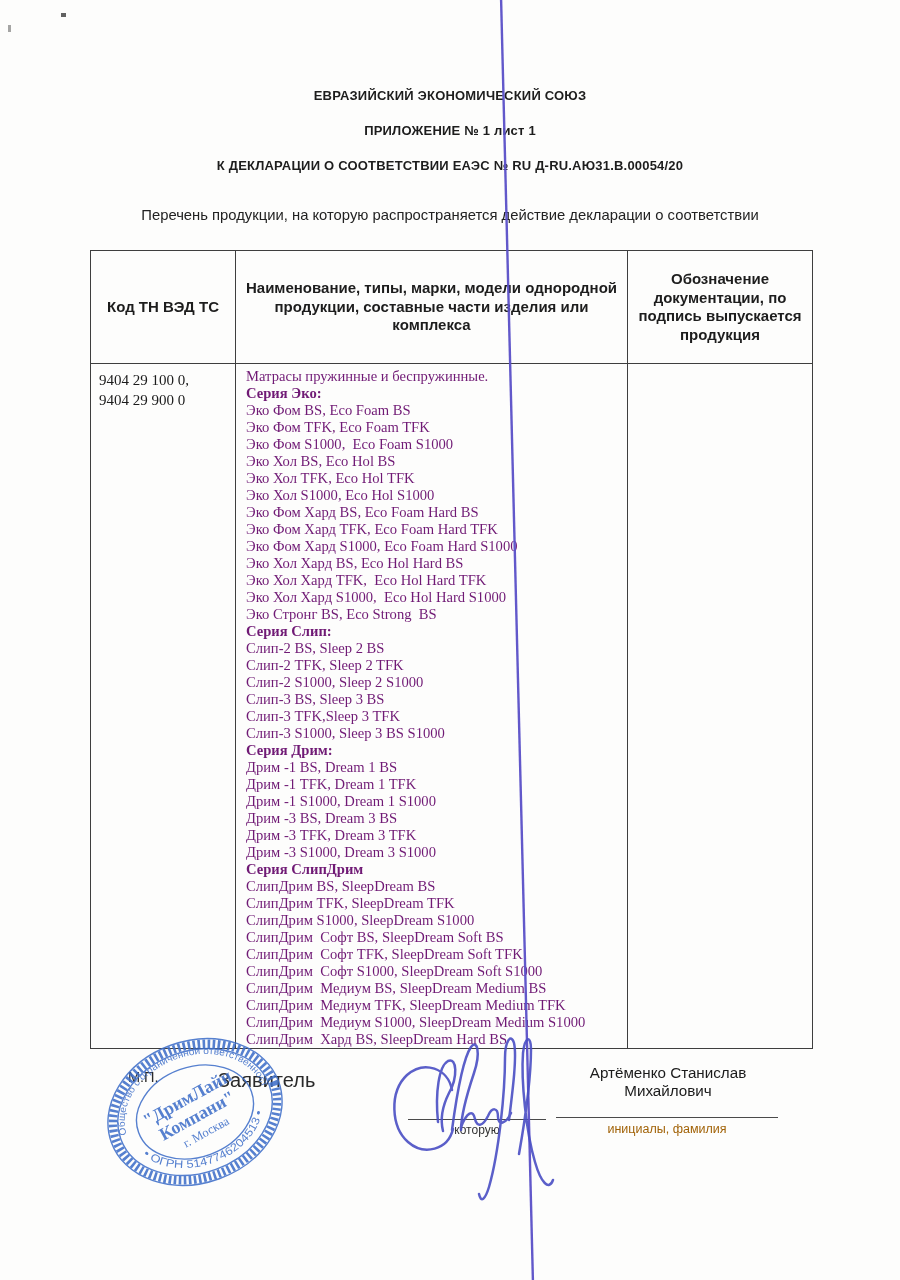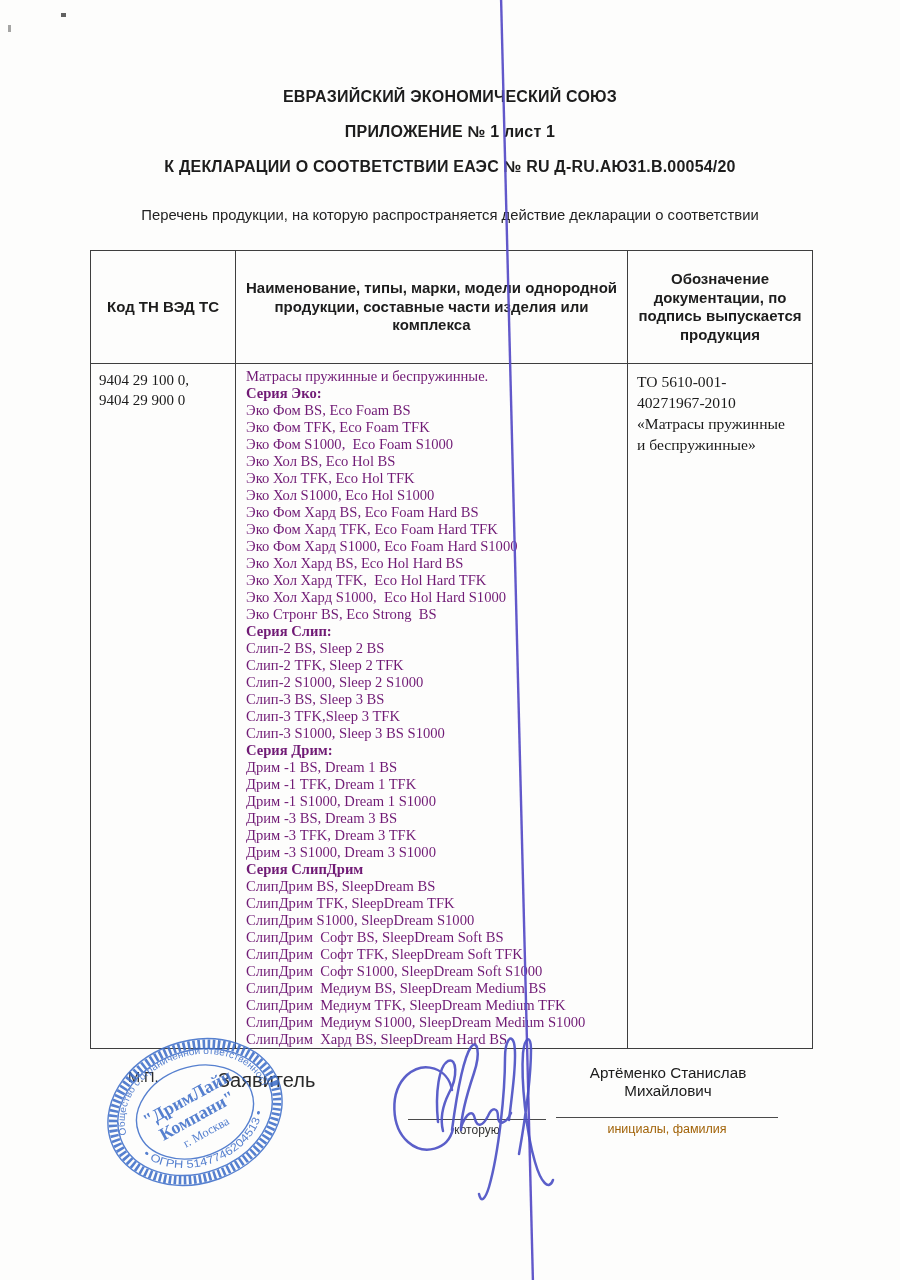--- a/index.html
+++ b/index.html
@@ -3,21 +3,21 @@
 <meta charset="utf-8">
 <style>
   html,body { margin:0; padding:0; background:#e8e8e8; }
   .page {
     position:relative; width:900px; height:1280px; margin:0 auto;
     background:#fdfdfc; overflow:hidden;
     font-family:"Liberation Sans", sans-serif; color:#222;
   }
   
   .title { position:absolute; left:0; width:900px; text-align:center;
-           font-weight:bold; font-size:16px; letter-spacing:0.2px; color:#1d1d1d; }
+           font-weight:bold; font-size:13px; letter-spacing:0.2px; color:#1d1d1d; }
   .t1 { top:88px; }
   .t2 { top:123px; }
   .t3 { top:158px; }
   .subtitle { position:absolute; top:207px; left:0; width:900px; text-align:center;
               font-size:14.8px; color:#222; }
   
   .doc-table { position:absolute; left:90px; top:250px; width:721px; border:1.4px solid #3e3e3e; }
   .thead { display:flex; height:112px; border-bottom:1.4px solid #3e3e3e; }
   .tbody { display:flex; min-height:683px; }
   .col1 { width:145px; border-right:1.4px solid #3e3e3e; box-sizing:border-box; }
@@ -67,26 +67,20 @@
       <div class="col1 hcell">Код ТН ВЭД ТС</div>
       <div class="col2 hcell">Наименование, типы, марки, модели однородной продукции, составные части изделия или комплекса</div>
       <div class="col3 hcell">Обозначение документации, по подпись выпускается продукция</div>
     </div>
     <div class="tbody">
       <div class="col1 codes">
           <div>9404 29 100 0,</div>
           <div>9404 29 900 0</div>
         </div>
       <div class="col2 products"><div>Матрасы пружинные и беспружинные.</div><div class="bold">Серия Эко:</div><div>Эко Фом BS, Eco Foam BS</div><div>Эко Фом TFK, Eco Foam TFK</div><div>Эко Фом S1000,  Eco Foam S1000</div><div>Эко Хол BS, Eco Hol BS</div><div>Эко Хол TFK, Eco Hol TFK</div><div>Эко Хол S1000, Eco Hol S1000</div><div>Эко Фом Хард BS, Eco Foam Hard BS</div><div>Эко Фом Хард TFK, Eco Foam Hard TFK</div><div>Эко Фом Хард S1000, Eco Foam Hard S1000</div><div>Эко Хол Хард BS, Eco Hol Hard BS</div><div>Эко Хол Хард TFK,  Eco Hol Hard TFK</div><div>Эко Хол Хард S1000,  Eco Hol Hard S1000</div><div>Эко Стронг BS, Eco Strong  BS</div><div class="bold">Серия Слип:</div><div>Слип-2 BS, Sleep 2 BS</div><div>Слип-2 TFK, Sleep 2 TFK</div><div>Слип-2 S1000, Sleep 2 S1000</div><div>Слип-3 BS, Sleep 3 BS</div><div>Слип-3 TFK,Sleep 3 TFK</div><div>Слип-3 S1000, Sleep 3 BS S1000</div><div class="bold">Серия Дрим:</div><div>Дрим -1 BS, Dream 1 BS</div><div>Дрим -1 TFK, Dream 1 TFK</div><div>Дрим -1 S1000, Dream 1 S1000</div><div>Дрим -3 BS, Dream 3 BS</div><div>Дрим -3 TFK, Dream 3 TFK</div><div>Дрим -3 S1000, Dream 3 S1000</div><div class="bold">Серия СлипДрим</div><div>СлипДрим BS, SleepDream BS</div><div>СлипДрим TFK, SleepDream TFK</div><div>СлипДрим S1000, SleepDream S1000</div><div>СлипДрим  Софт BS, SleepDream Soft BS</div><div>СлипДрим  Софт TFK, SleepDream Soft TFK</div><div>СлипДрим  Софт S1000, SleepDream Soft S1000</div><div>СлипДрим  Медиум BS, SleepDream Medium BS</div><div>СлипДрим  Медиум TFK, SleepDream Medium TFK</div><div>СлипДрим  Медиум S1000, SleepDream Medium S1000</div><div>СлипДрим  Хард BS, SleepDream Hard BS</div></div>
-      <div class="col3 docref">
-          <div>ТО 5610-001-</div>
-          <div>40271967-2010</div>
-          <div>«Матрасы пружинные</div>
-          <div>и беспружинные»</div>
-        </div>
     </div>
   </div>
 
   <div class="mp">М.П.</div>
   <div class="applicant">Заявитель</div>
   <div class="sig-line"></div>
   <div class="sig-caption">которую</div>
   <div class="name-block">Артёменко Станислав Михайлович</div>
   <div class="name-line"></div>
   <div class="name-caption">инициалы, фамилия</div>

